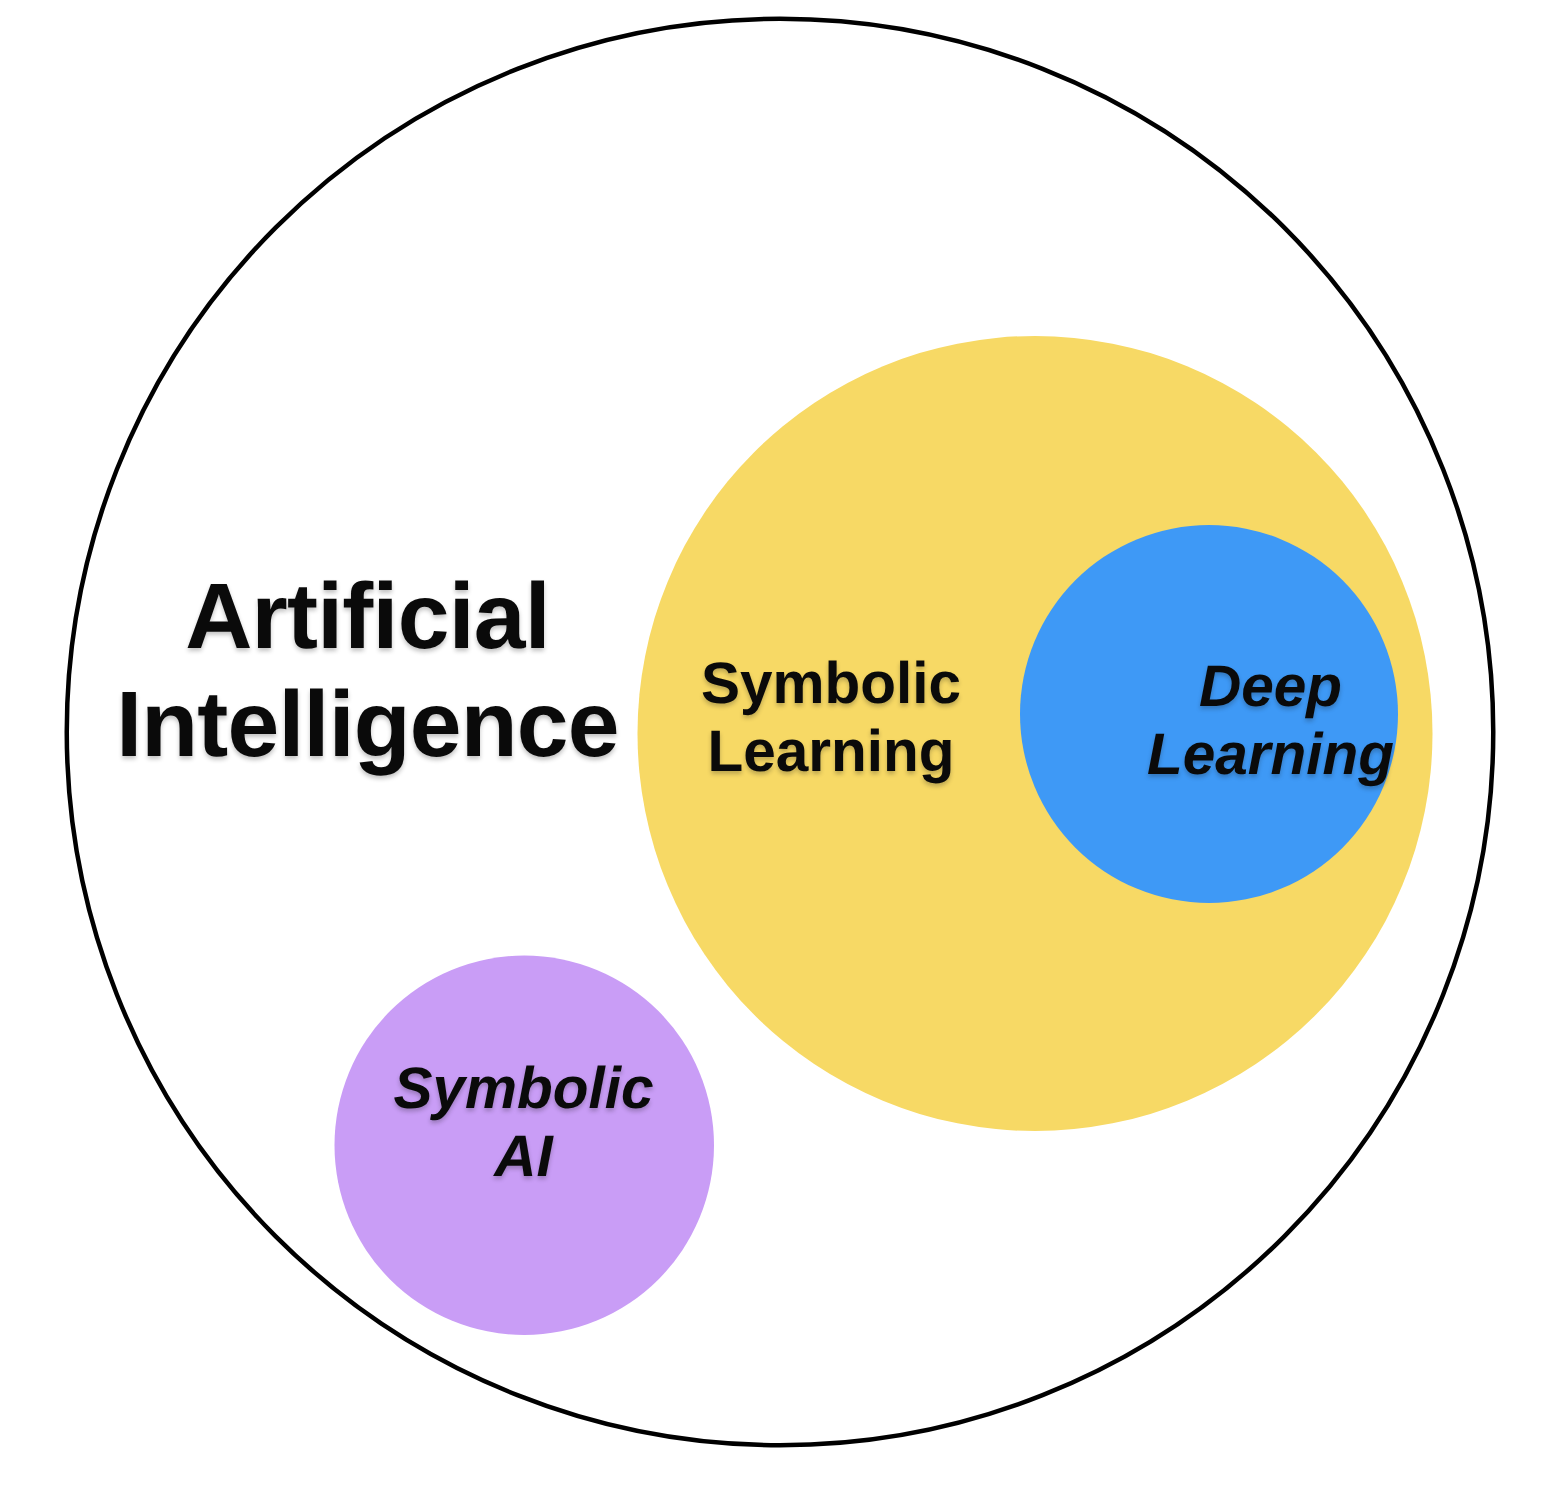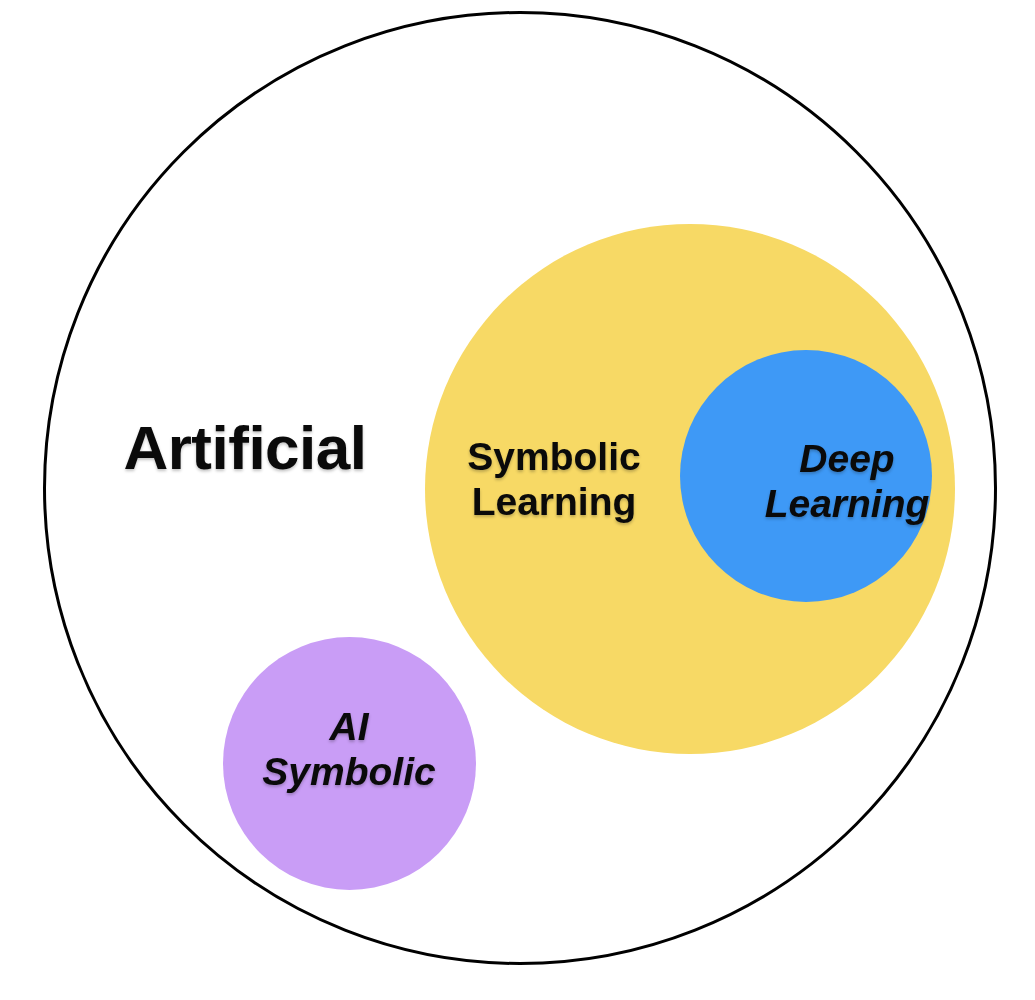--- a/index.html
+++ b/index.html
@@ -97,30 +97,31 @@
   <div class="circle c-ai" style="background-color: rgb(255, 255, 255);"></div>
 
   <div class="circle c-ml" style="background-color: rgb(247, 217, 101);"></div>
 
   <div class="circle c-dl" style="background-color: rgb(62, 153, 246);"></div>
 
   <div class="circle c-sym" style="background-color: rgb(201, 157, 246);"></div>
 
   <div class="label l-ai">
     <div>Artificial</div>
+    <div>Intelligence</div>
   </div>
 
   <div class="label l-ml">
     <div>Symbolic</div>
     <div>Learning</div>
   </div>
 
   <div class="label l-dl">
     <div>Deep</div>
     <div>Learning</div>
   </div>
 
   <div class="label l-sym">
+    <div>Symbolic</div>
     <div>AI</div>
-    <div>Symbolic</div>
   </div>
 
 </div>
 
 </body></html>

